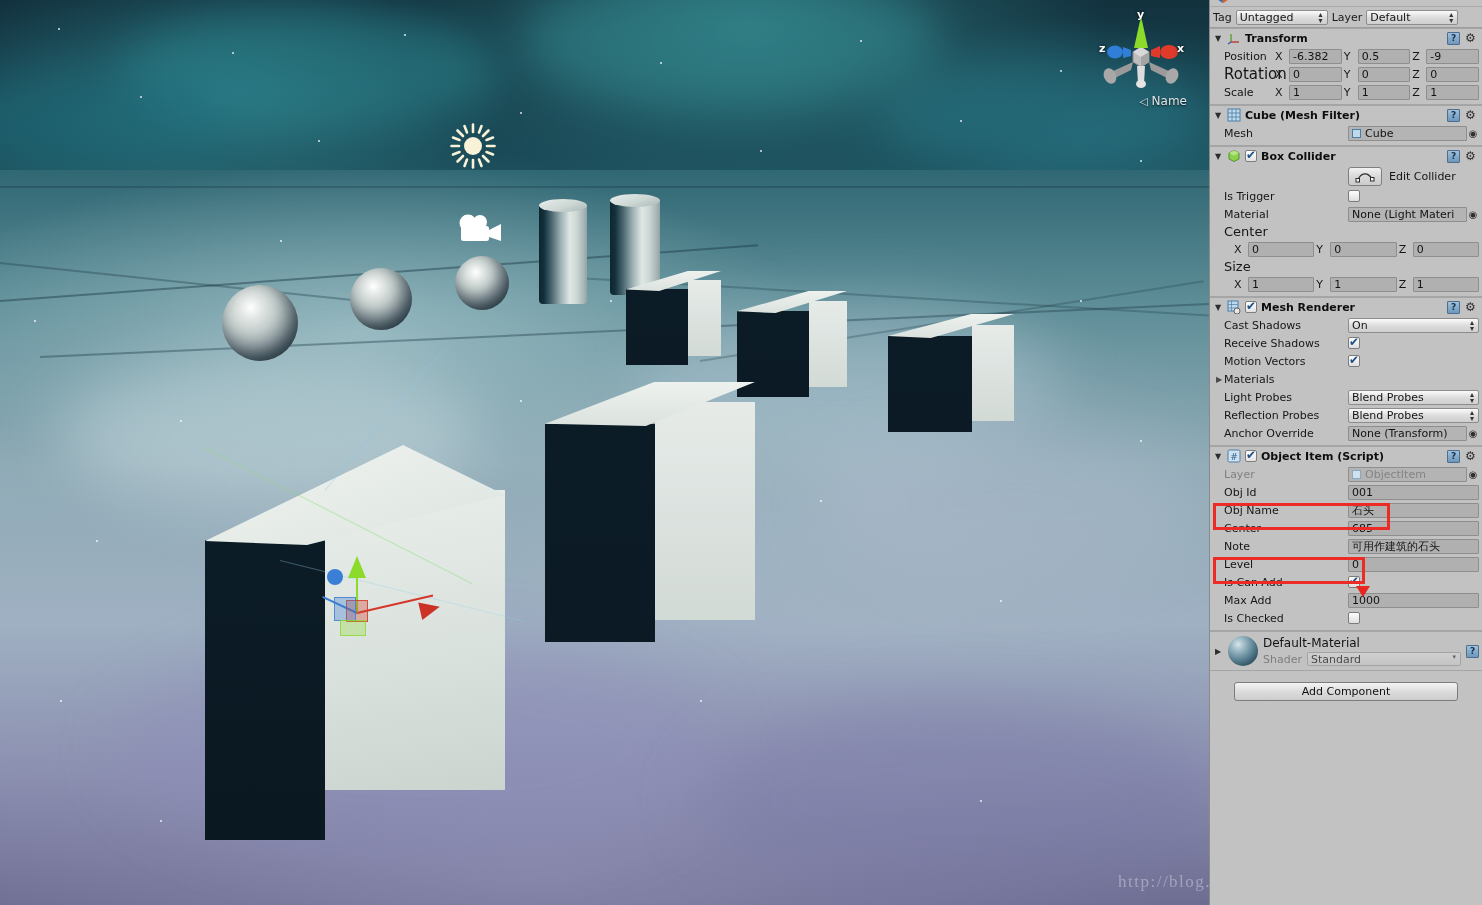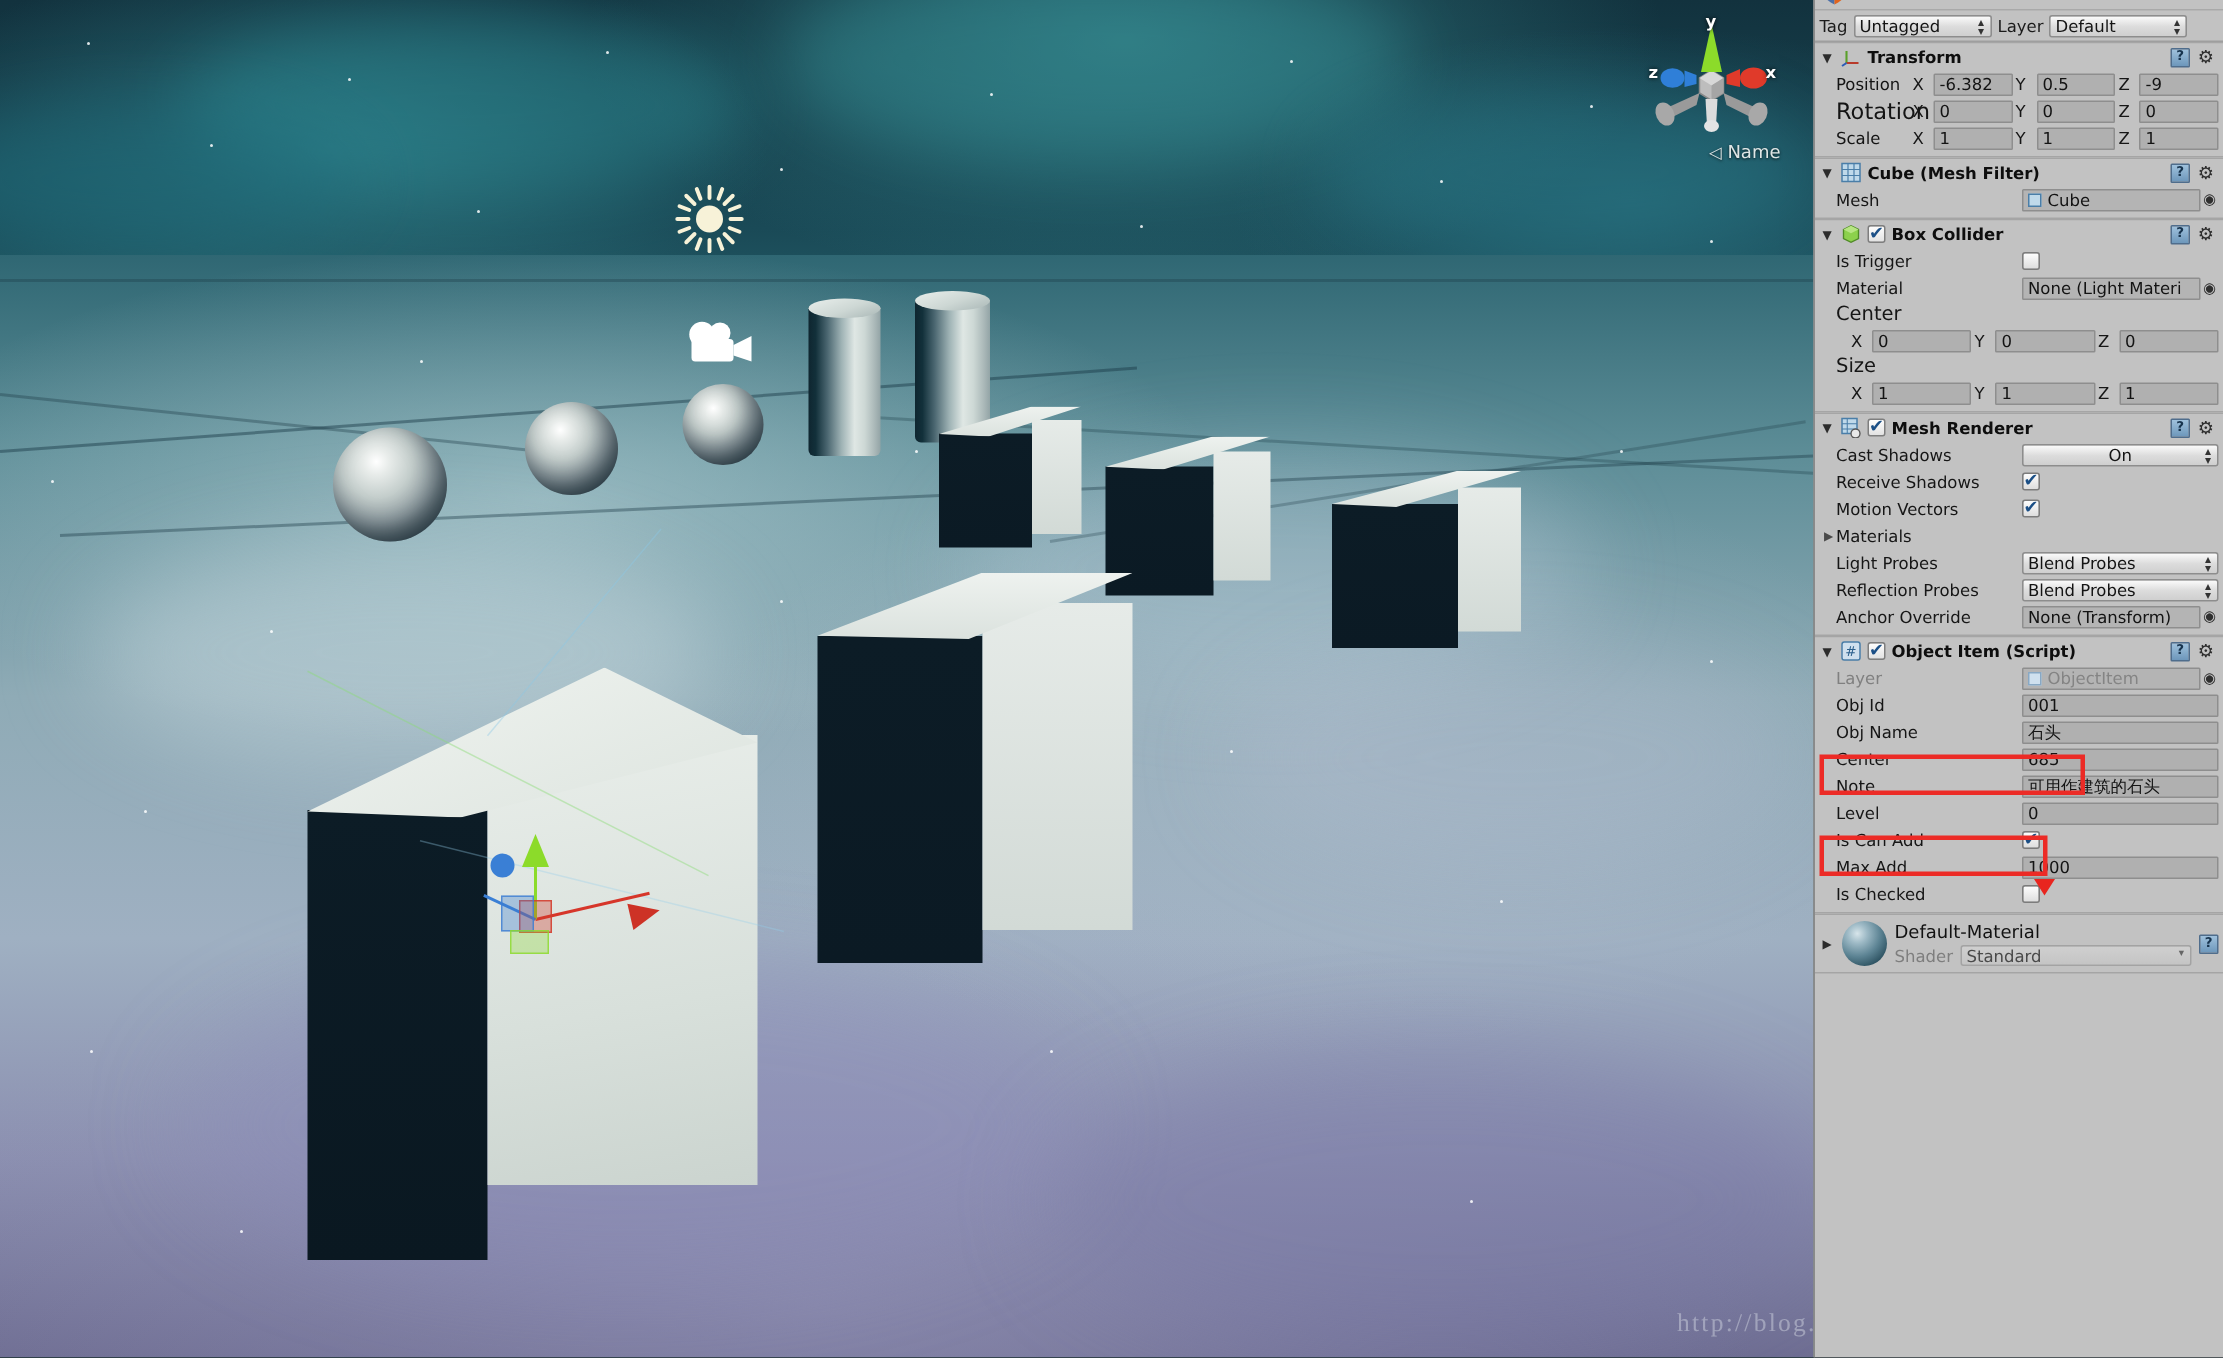--- a/index.html
+++ b/index.html
@@ -519,20 +519,31 @@
           </svg>
         </span>
         <span class="comp-check on"></span>
         <span class="comp-title">Box Collider</span>
         <span class="comp-tools">
           <span class="icon-help">?</span>
           <span class="icon-gear">⚙</span>
         </span>
       </div>
       <div class="comp-body">
+        <div class="row" style="height:22px;">
+          <span class="label"></span>
+          <span class="btn-edit-collider">
+            <svg viewBox="0 0 20 14" width="20" height="14">
+              <path d="M3 11 C6 3, 13 3, 17 10" stroke="#2c2c2c" stroke-width="1.2" fill="none"></path>
+              <rect x="1" y="9.5" width="3.5" height="3.5" fill="#fafafa" stroke="#2c2c2c" stroke-width="1"></rect>
+              <rect x="15.5" y="8.5" width="3.5" height="3.5" fill="#fafafa" stroke="#2c2c2c" stroke-width="1"></rect>
+            </svg>
+          </span>
+          <span style="margin-left:7px;font-size:11px;">Edit Collider</span>
+        </div>
         <div class="row">
           <span class="label">Is Trigger</span>
           <span class="checkbox"></span>
         </div>
         <div class="row">
           <span class="label">Material</span>
           <span class="field obj">None (Light Materi</span>
           <span class="objsel">◉</span>
         </div>
         <div class="sub-label">Center</div>
@@ -571,21 +582,21 @@
         <span class="comp-check on"></span>
         <span class="comp-title">Mesh Renderer</span>
         <span class="comp-tools">
           <span class="icon-help">?</span>
           <span class="icon-gear">⚙</span>
         </span>
       </div>
       <div class="comp-body">
         <div class="row">
           <span class="label">Cast Shadows</span>
-          <span class="dropdown" style="height:15px;justify-content:center;">
+          <span class="dropdown" style="height:15px;">
             <span>On</span>
             <span class="arrows">
                 <span>▴</span>
                 <span>▾</span>
               </span>
           </span>
         </div>
         <div class="row">
           <span class="label">Receive Shadows</span>
           <span class="checkbox on"></span>
@@ -697,18 +708,21 @@
             <span class="dropdown" style="height:14px;flex:1;background:linear-gradient(180deg,#cfcfcf,#c4c4c4);border-color:#a3a3a3;">
               <span style="color:#4a4a4a;">Standard</span>
               <span style="position:absolute;right:4px;top:0;font-size:7px;color:#666;">▾</span>
             </span>
           </span>
         </span>
         <span class="icon-help">?</span>
       </div>
     </div>
 
+    <div style="background:#c2c2c2;padding-bottom:10px;">
+      <div class="add-component-btn">Add Component</div>
+    </div>
 
     <div class="redbox" style="left:3px;top:503px;width:177px;height:27px;"></div>
     <div class="redbox" style="left:3px;top:557px;width:152px;height:27px;"></div>
     <div class="red-cursor" style="left:146px;top:586px;"></div>
   </div>
 </div>
 
 </body></html>

